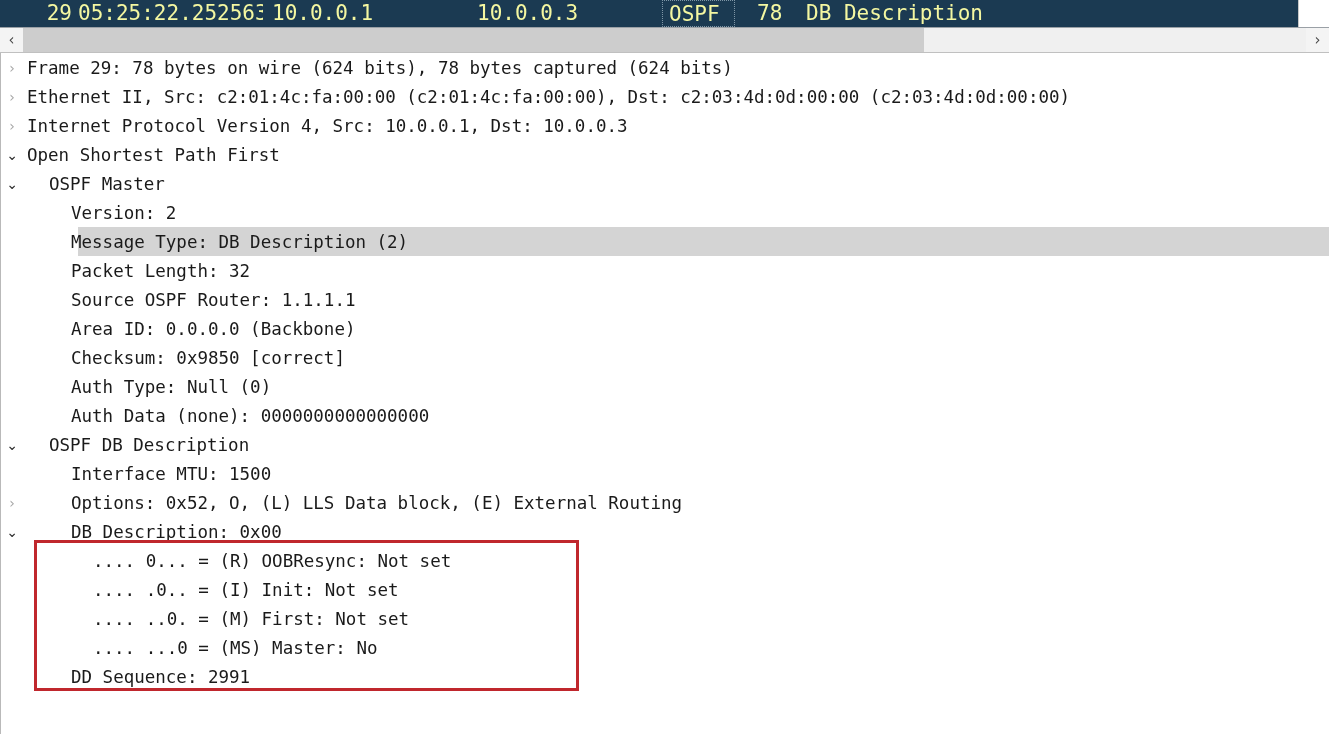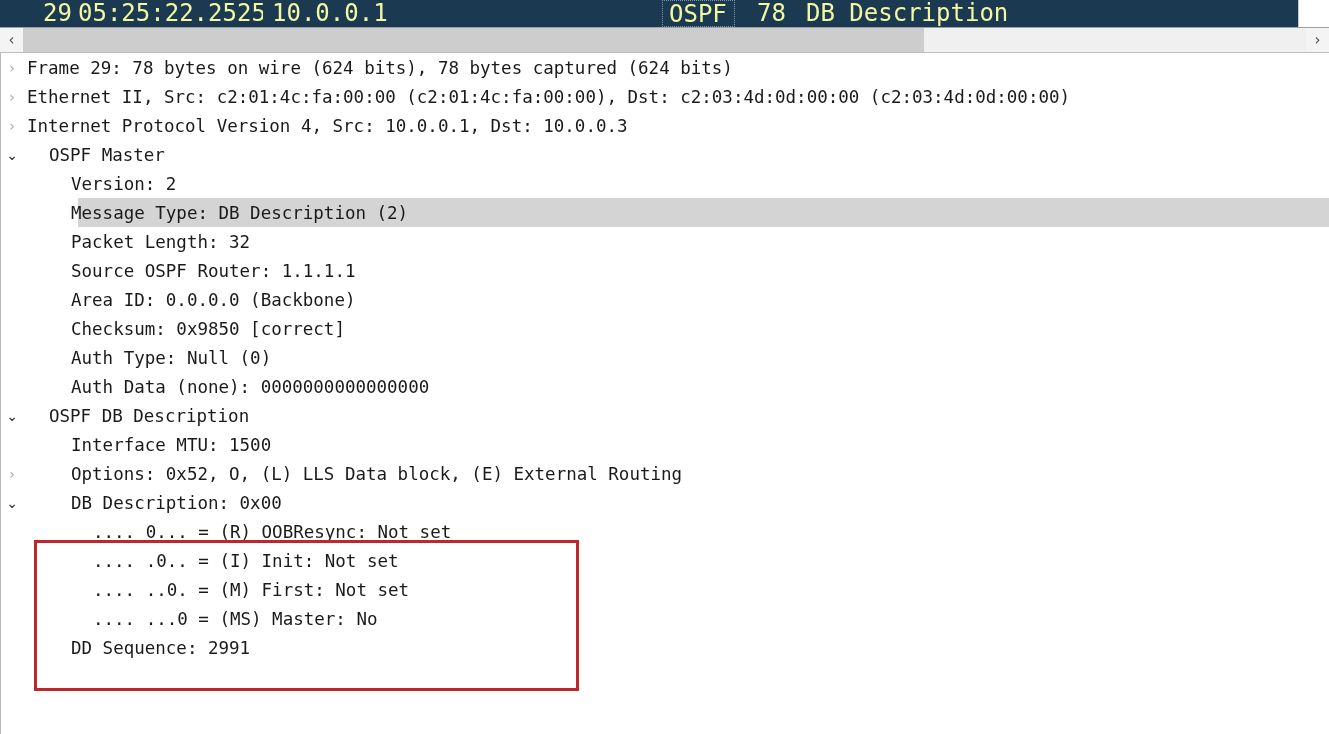--- a/index.html
+++ b/index.html
@@ -22,21 +22,21 @@
     background: #1b3a52;
     overflow: hidden;
   }
   .plist-row {
     position: absolute;
     left: 0; top: 0;
     width: 1299px;
     height: 27px;
     background: #1b3a52;
     color: #f4f7a1;
-    font-size: 24px;
+    font-size: 21px;
     line-height: 27px;
     white-space: nowrap;
   }
   .plist-row .cell {
     position: absolute;
     top: 0;
     height: 27px;
     line-height: 27px;
     overflow: hidden;
     white-space: nowrap;
@@ -154,40 +154,42 @@
   }
 </style>
 </head>
 <body>
 
 <div id="packet-list">
   <div class="plist-row">
     <span class="cell c-no">29</span>
     <span class="cell c-time">05:25:22.252563</span>
     <span class="cell c-src">10.0.0.1</span>
+    <span class="cell c-dst">10.0.0.3</span>
     <span class="cell c-proto">OSPF</span>
     <span class="cell c-len">78</span>
     <span class="cell c-info">DB Description</span>
   </div>
   <div id="plist-right-gap"></div>
 </div>
 
 <div id="hscroll">
   <div class="hs-arrow" id="hs-left">‹</div>
   <div id="hs-track">
     <div id="hs-thumb"></div>
   </div>
   <div class="hs-arrow" id="hs-right">›</div>
 </div>
 
 <div id="detail-pane">
   <div id="tree-rows">
       <div class="tree-row"><span class="twisty collapsed">›</span><span class="tree-label ind0">Frame 29: 78 bytes on wire (624 bits), 78 bytes captured (624 bits)</span></div>
       <div class="tree-row"><span class="twisty collapsed">›</span><span class="tree-label ind0">Ethernet II, Src: c2:01:4c:fa:00:00 (c2:01:4c:fa:00:00), Dst: c2:03:4d:0d:00:00 (c2:03:4d:0d:00:00)</span></div>
       <div class="tree-row"><span class="twisty collapsed">›</span><span class="tree-label ind0">Internet Protocol Version 4, Src: 10.0.0.1, Dst: 10.0.0.3</span></div>
+      <div class="tree-row"><span class="twisty expanded">⌄</span><span class="tree-label ind0">Open Shortest Path First</span></div>
       <div class="tree-row"><span class="twisty expanded">⌄</span><span class="tree-label ind1">OSPF Master</span></div>
       <div class="tree-row"><span class="twisty blank"> </span><span class="tree-label ind2">Version: 2</span></div>
       <div class="tree-row"><div class="hl-bg"></div><span class="twisty blank"> </span><span class="tree-label ind2">Message Type: DB Description (2)</span></div>
       <div class="tree-row"><span class="twisty blank"> </span><span class="tree-label ind2">Packet Length: 32</span></div>
       <div class="tree-row"><span class="twisty blank"> </span><span class="tree-label ind2">Source OSPF Router: 1.1.1.1</span></div>
       <div class="tree-row"><span class="twisty blank"> </span><span class="tree-label ind2">Area ID: 0.0.0.0 (Backbone)</span></div>
       <div class="tree-row"><span class="twisty blank"> </span><span class="tree-label ind2">Checksum: 0x9850 [correct]</span></div>
       <div class="tree-row"><span class="twisty blank"> </span><span class="tree-label ind2">Auth Type: Null (0)</span></div>
       <div class="tree-row"><span class="twisty blank"> </span><span class="tree-label ind2">Auth Data (none): 0000000000000000</span></div>
       <div class="tree-row"><span class="twisty expanded">⌄</span><span class="tree-label ind1">OSPF DB Description</span></div>

